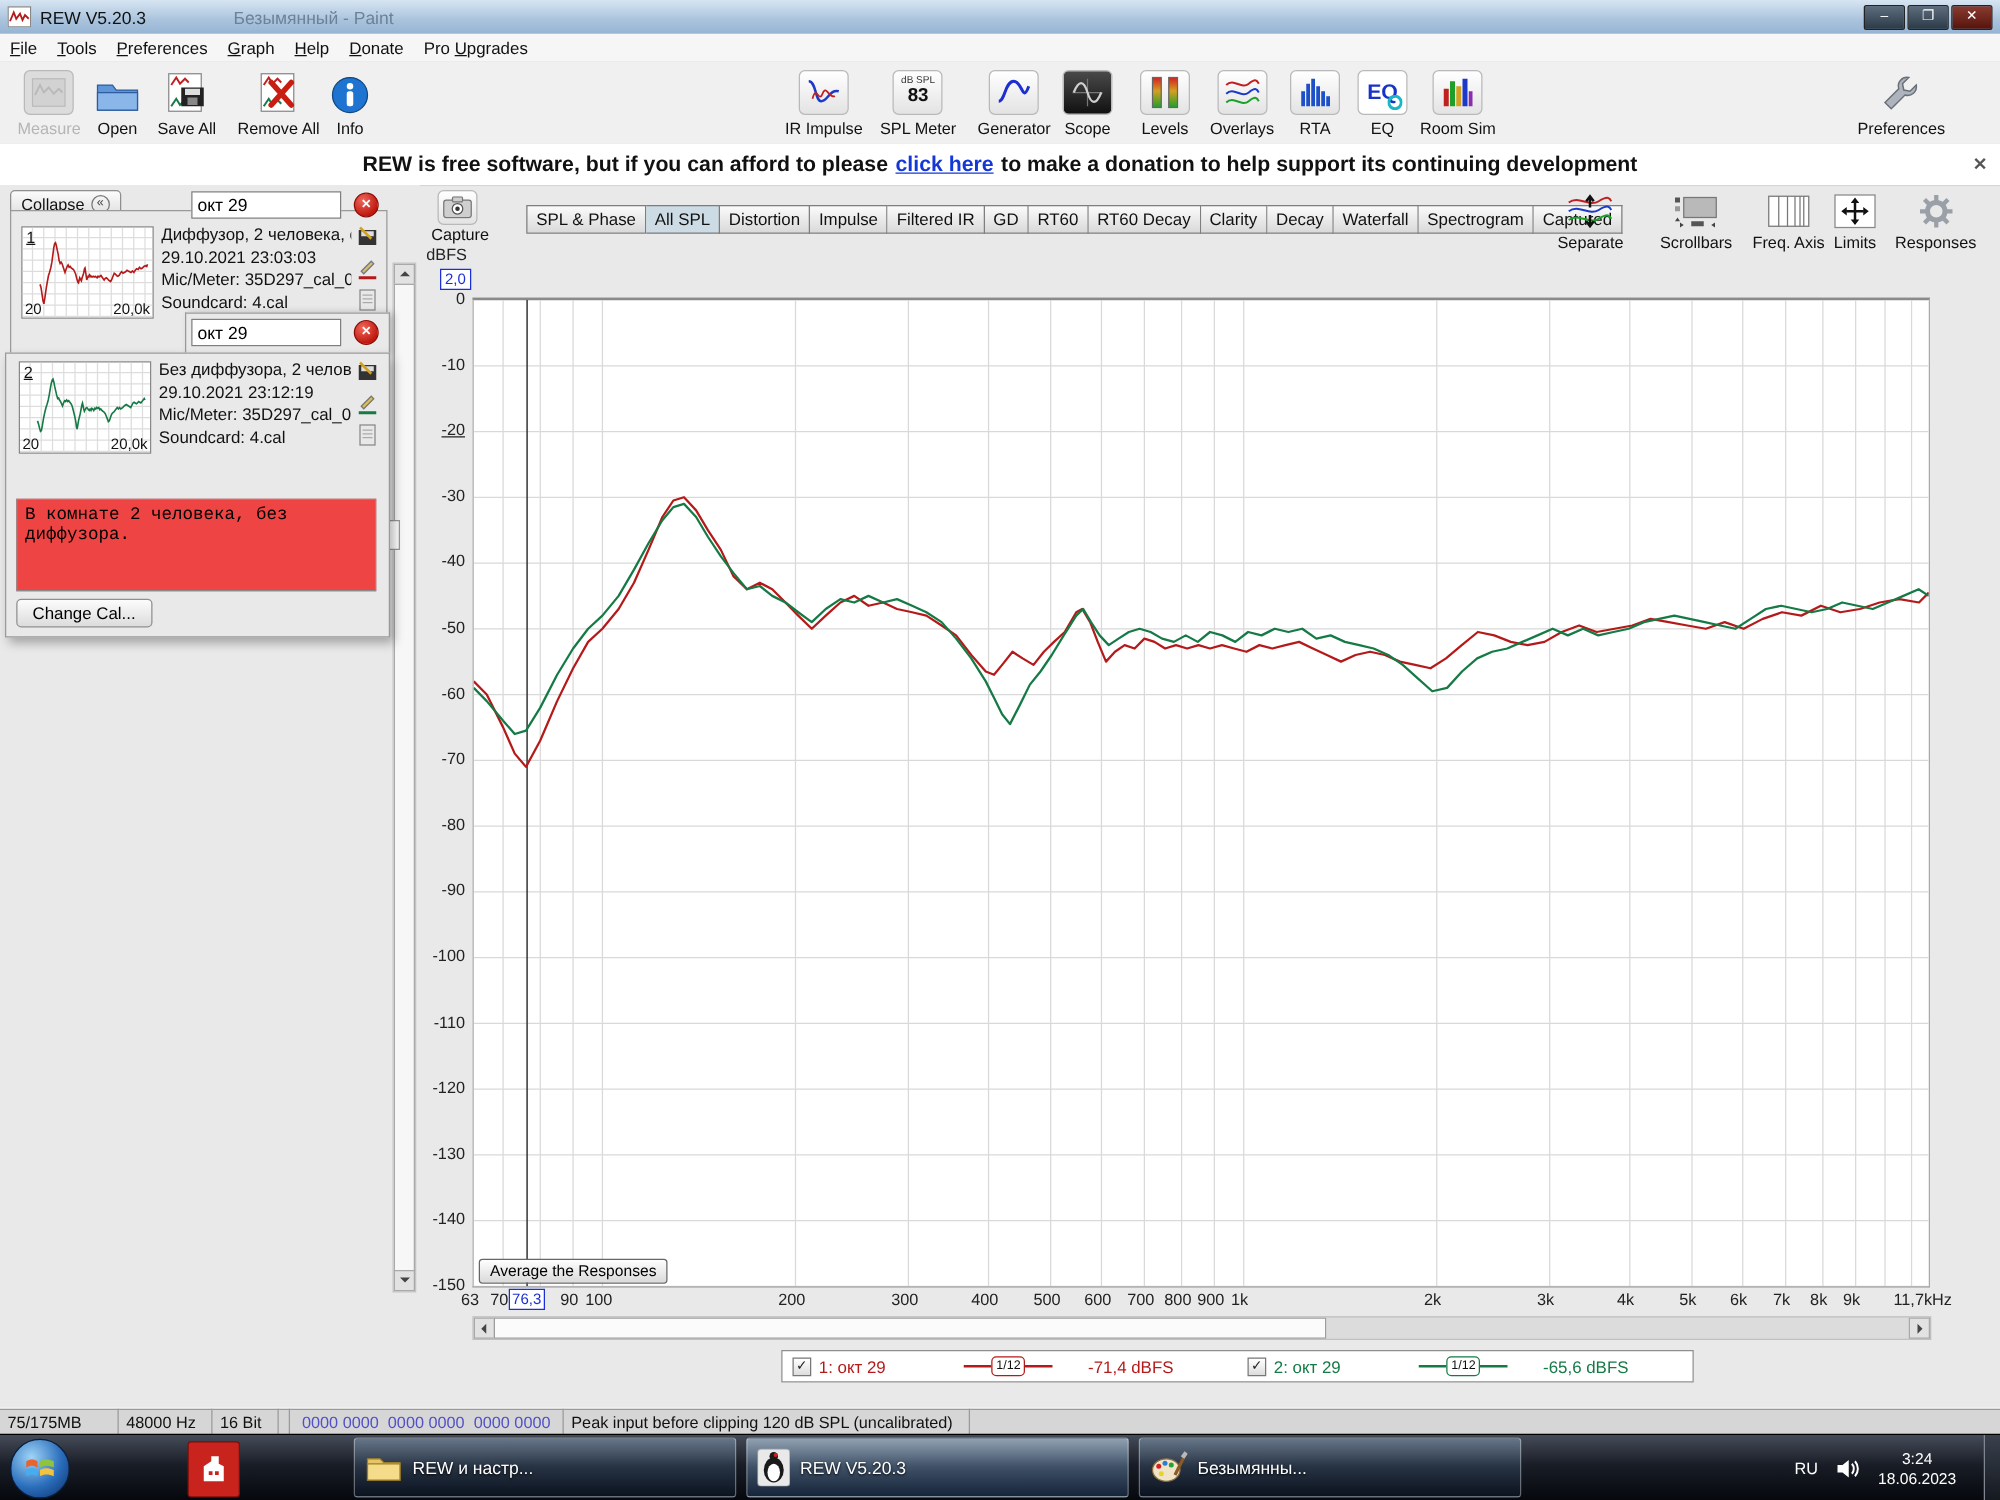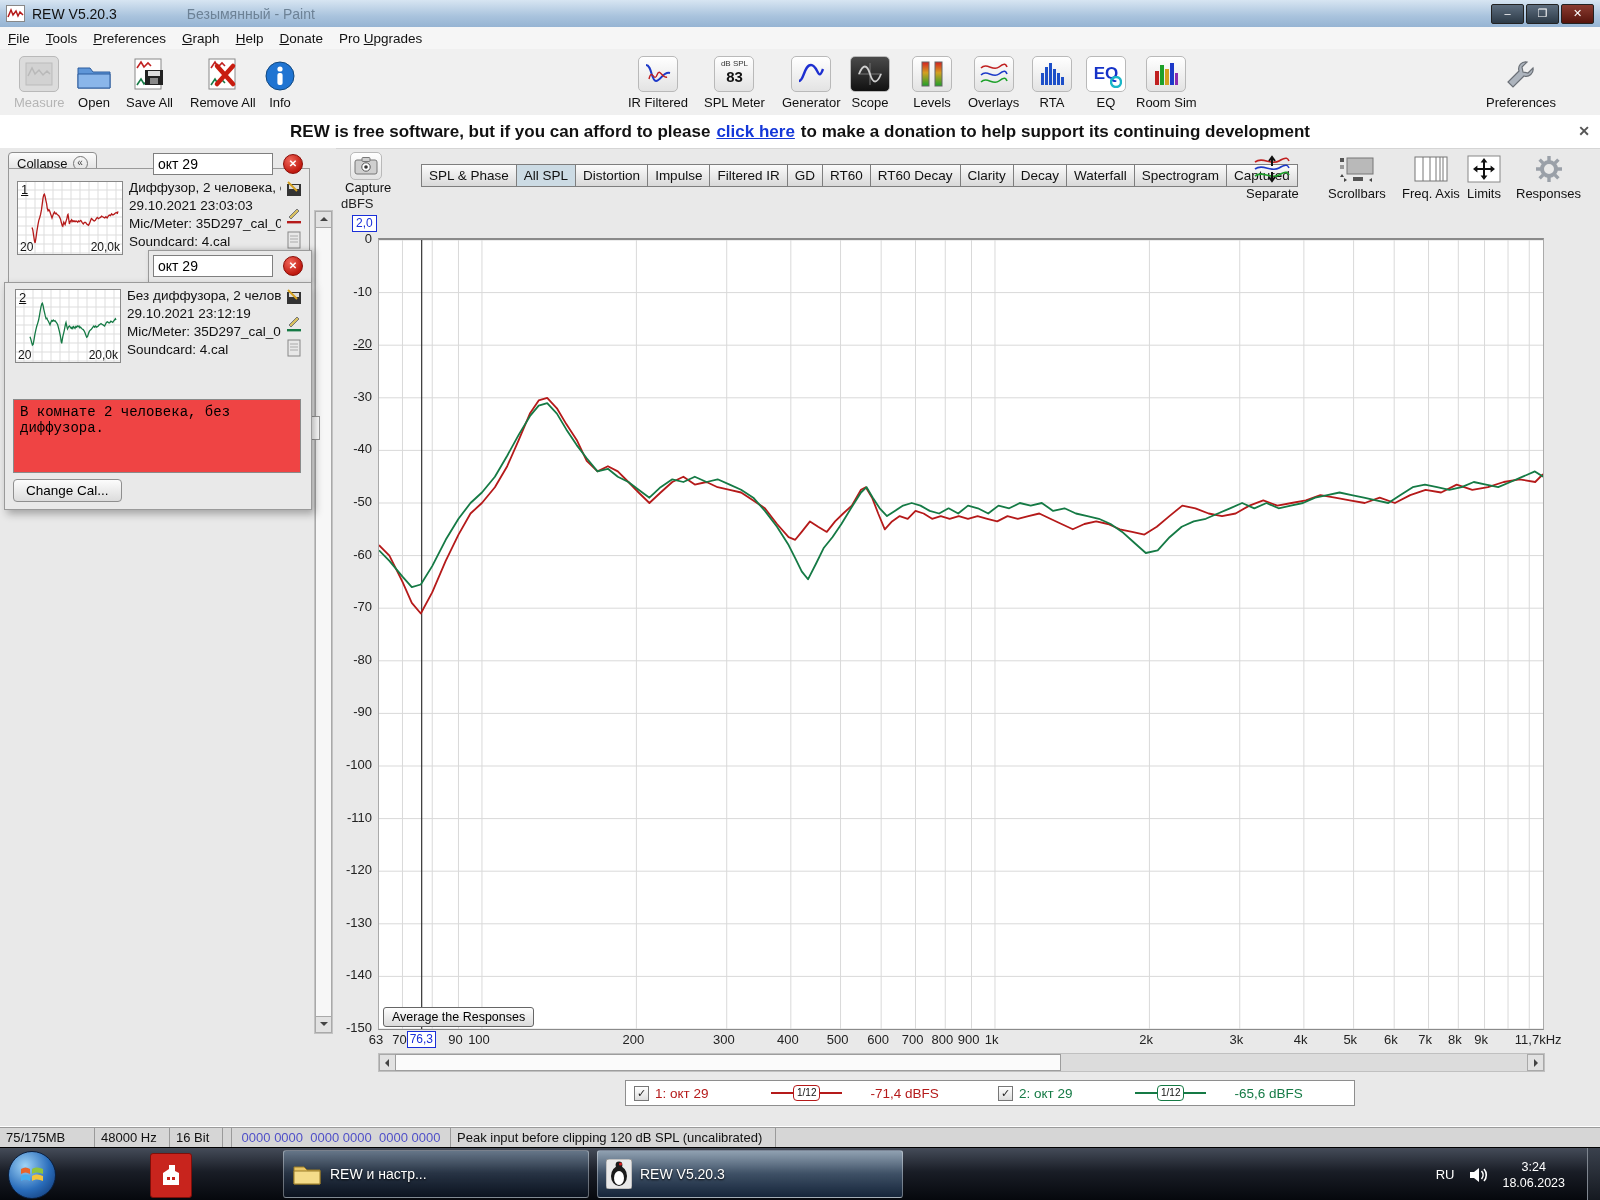--- a/index.html
+++ b/index.html
@@ -218,21 +218,21 @@
 
     <div class="tbtn" style="left:628px">
       <span class="ic">
         <span class="iconbox">
           <svg width="30" height="26" viewBox="0 0 30 26">
             <path d="M3 4 C9 4 8 20 13 20 S20 10 27 12" fill="none" stroke="#1d39c8" stroke-width="2"></path>
             <path d="M6 18 C9 6 11 22 14 14 S19 18 24 16" fill="none" stroke="#c02020" stroke-width="1.4"></path>
           </svg>
         </span>
       </span>
-      <span class="lb">IR Filtered</span>
+      <span class="lb">IR Impulse</span>
     </div>
     <div class="tbtn" style="left:704px">
       <span class="ic">
         <span class="iconbox">
           <span class="spl-cap">dB SPL</span>
           <span class="spl-val">83</span>
         </span>
       </span>
       <span class="lb">SPL Meter</span>
     </div>
@@ -708,20 +708,32 @@
     <div class="tkbtn active" style="left:597px;">
       <svg width="26" height="30" viewBox="0 0 26 30">
         <rect x="0" y="0" width="26" height="30" rx="3" fill="#e9e9e9" stroke="#999"></rect>
         <ellipse cx="13" cy="17" rx="8" ry="10" fill="#1a1a1a"></ellipse>
         <ellipse cx="13" cy="19" rx="5" ry="7" fill="#fff"></ellipse>
         <circle cx="13" cy="6" r="3.4" fill="#1a1a1a"></circle>
           <circle cx="14.5" cy="5" r="1.6" fill="#d42020"></circle>
       </svg>
       <span>REW V5.20.3</span>
     </div>
+    <div class="tkbtn" style="left:911px;">
+      <svg width="30" height="28" viewBox="0 0 30 28">
+        <ellipse cx="13" cy="16" rx="11" ry="9" fill="#efe3c8" stroke="#8a6d3a"></ellipse>
+        <circle cx="7" cy="13" r="2" fill="#d42020"></circle>
+          <circle cx="12" cy="10.5" r="2" fill="#2a7dd4"></circle>
+          <circle cx="17" cy="12" r="2" fill="#2aa03c"></circle>
+          <circle cx="9" cy="19" r="2" fill="#e8d22c"></circle>
+        <path d="M20 20 L28 4" stroke="#8a5a28" stroke-width="2.6"></path>
+          <path d="M26 6 L29 2" stroke="#b9b9b9" stroke-width="3.4"></path>
+      </svg>
+      <span>Безымянны...</span>
+    </div>
     <div class="tray">
       <span class="lang">RU</span>
       <svg width="20" height="18" viewBox="0 0 20 18">
         <path d="M2 6 h4 l5 -4 v14 l-5 -4 h-4 z" fill="#fff"></path>
         <path d="M13.5 5 a6 6 0 0 1 0 8 M16 3 a9 9 0 0 1 0 12" stroke="#fff" stroke-width="1.6" fill="none"></path>
       </svg>
       <span class="clock">
         <div>3:24</div>
         <div>18.06.2023</div>
       </span>

